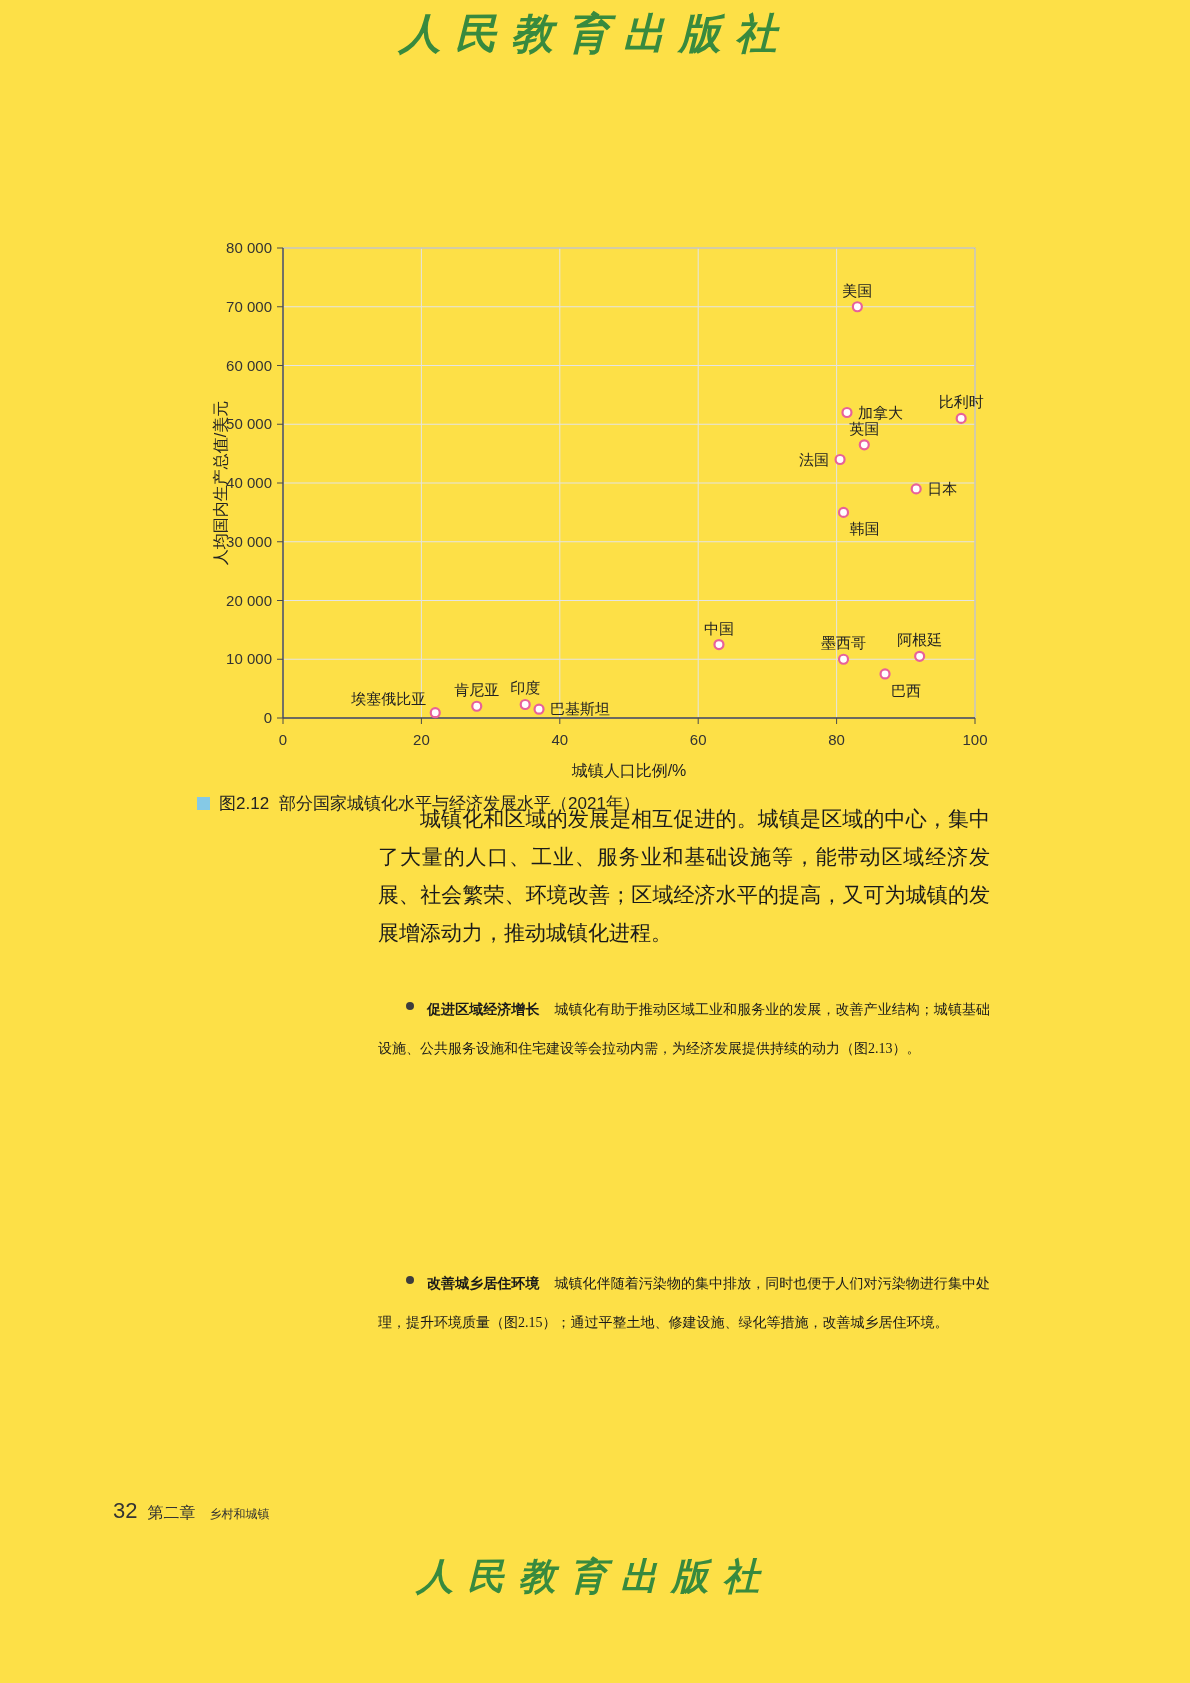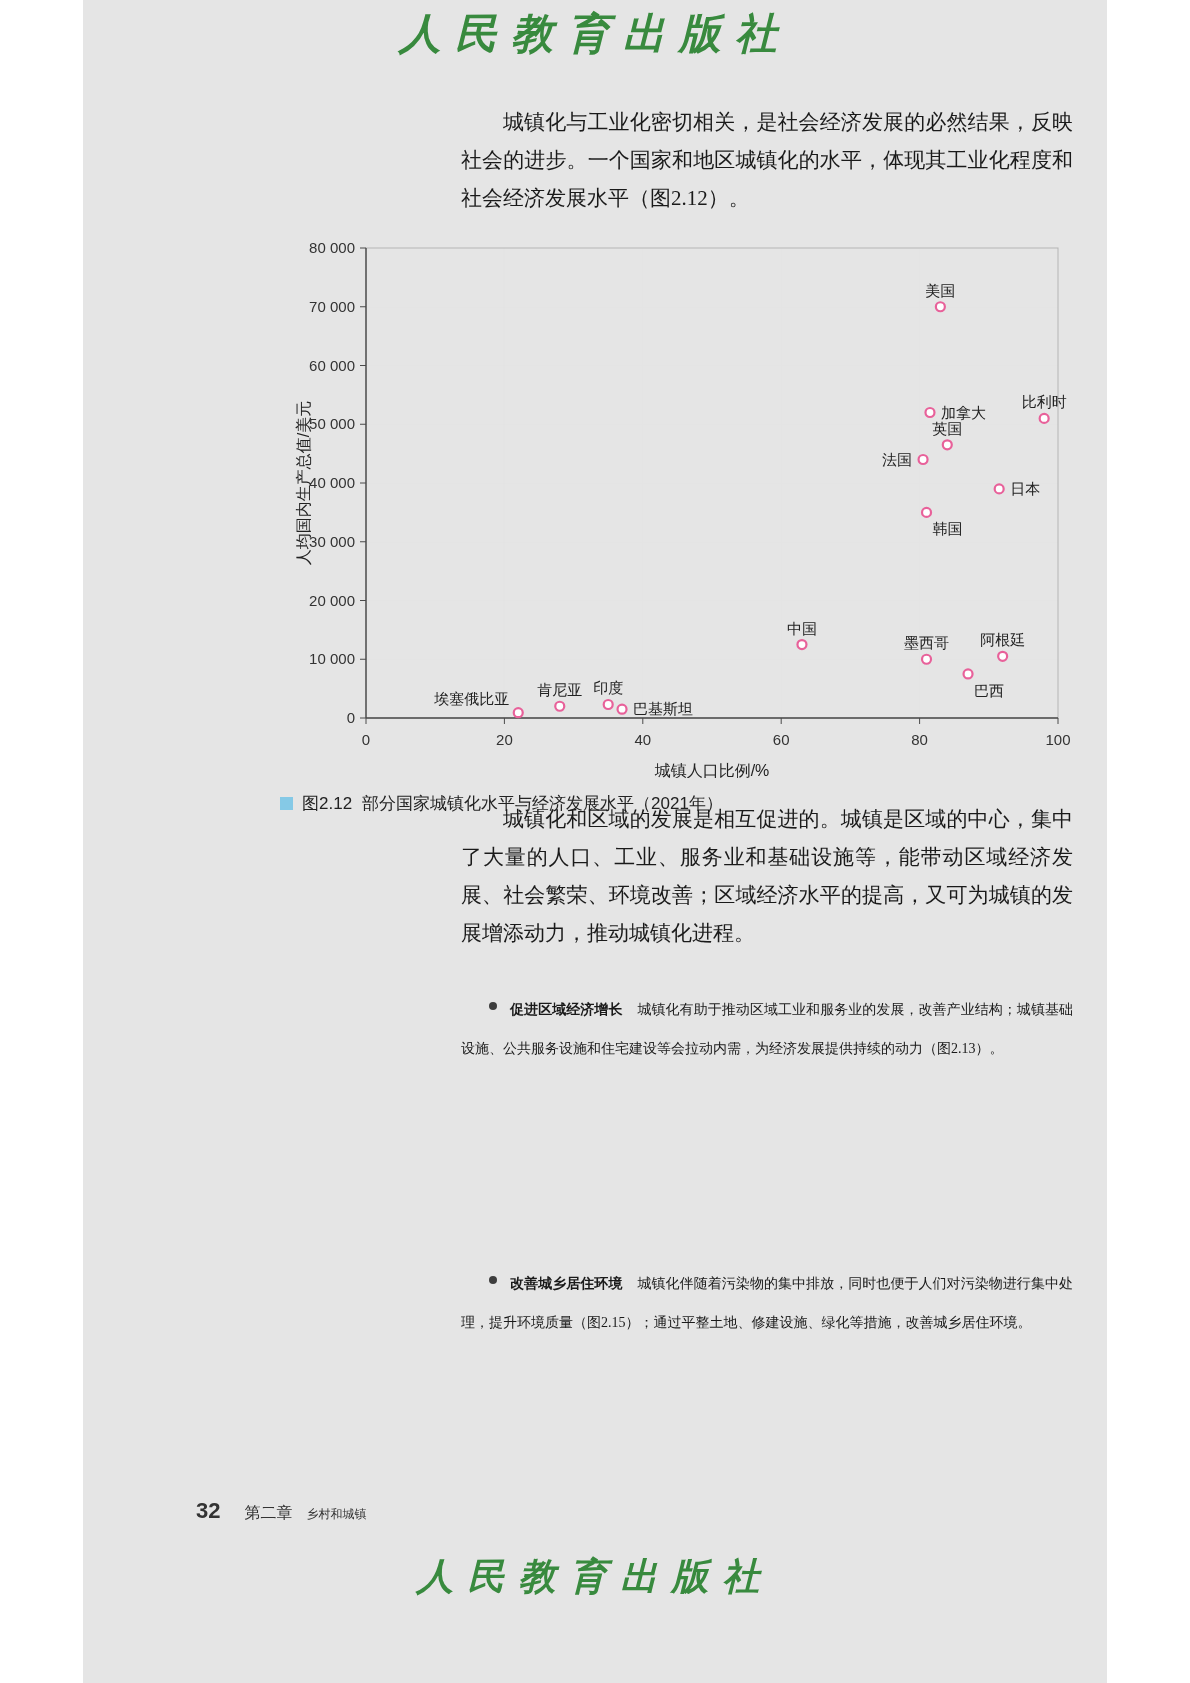--- a/index.html
+++ b/index.html
@@ -1,19 +1,19 @@
 <!DOCTYPE html>
 <html><head>
 <meta charset="utf-8">
 <style>
   * { margin:0; padding:0; box-sizing:border-box; }
   html,body { background:#ffffff; }
   .page {
-    position:relative; width:1024px; height:1683px; margin:0 auto;
-    background:#e5e5e5; overflow:hidden;
+    position:relative; width:1190px; height:1683px; margin:0 auto;
+    background:#fde047; overflow:hidden;
     font-family:"Liberation Serif","DejaVu Serif",serif; color:#1c1c1c;
   }
   .logo {
     position:absolute; left:0; width:100%; text-align:center;
     color:#388a3e; font-weight:bold; font-style:italic;
     font-family:"DejaVu Serif",serif; letter-spacing:14px; white-space:nowrap;
   }
   .logo.top    { top:6px;    font-size:42px; }
   .logo.bottom { top:1552px; font-size:37px; }
 
@@ -48,37 +48,36 @@
   .caption .sq {
     display:inline-block; width:13px; height:13px; background:#85c9e6;
     margin-right:9px; vertical-align:-1px;
   }
   .caption .cap-label { margin-right:10px; }
 
   .footer {
     position:absolute; left:113px; top:1498px;
     font-family:"Liberation Sans","DejaVu Sans",sans-serif; color:#333;
   }
-  .footer .num  { font-size:22px; margin-right:24px;font-weight:bold; }
+  .footer .num  { font-size:22px; margin-right:10px; }
   .footer .chap { font-size:16px; margin-right:14px; }
   .footer .chap-title { font-size:12px; }
 
   svg text { font-family:"Liberation Sans","DejaVu Sans",sans-serif; fill:#333; }
   svg .tick       { font-size:15px; }
   svg .axis-title { font-size:16px; fill:#222; }
   svg .pt-label   { font-size:15px; fill:#222; }
 </style>
 </head>
 <body>
 
 <div class="page">
 
   <div class="logo top">人民教育出版社</div>
 
-  <p class="para" id="intro">城镇化与工业化密切相关，是社会经济发展的必然结果，反映社会的进步。一个国家和地区城镇化的水平，体现其工业化程度和社会经济发展水平（图2.12）。</p>
 
   <div class="chart">
     <svg id="chart-svg" width="800" height="540" viewBox="0 0 800 540">
         <line x1="83" y1="480" x2="775" y2="480" stroke="#e4e4e4" stroke-width="1"></line>
         <line x1="83" y1="421.25" x2="775" y2="421.25" stroke="#e4e4e4" stroke-width="1"></line>
         <line x1="83" y1="362.5" x2="775" y2="362.5" stroke="#e4e4e4" stroke-width="1"></line>
         <line x1="83" y1="303.75" x2="775" y2="303.75" stroke="#e4e4e4" stroke-width="1"></line>
         <line x1="83" y1="245" x2="775" y2="245" stroke="#e4e4e4" stroke-width="1"></line>
         <line x1="83" y1="186.25" x2="775" y2="186.25" stroke="#e4e4e4" stroke-width="1"></line>
         <line x1="83" y1="127.5" x2="775" y2="127.5" stroke="#e4e4e4" stroke-width="1"></line>

